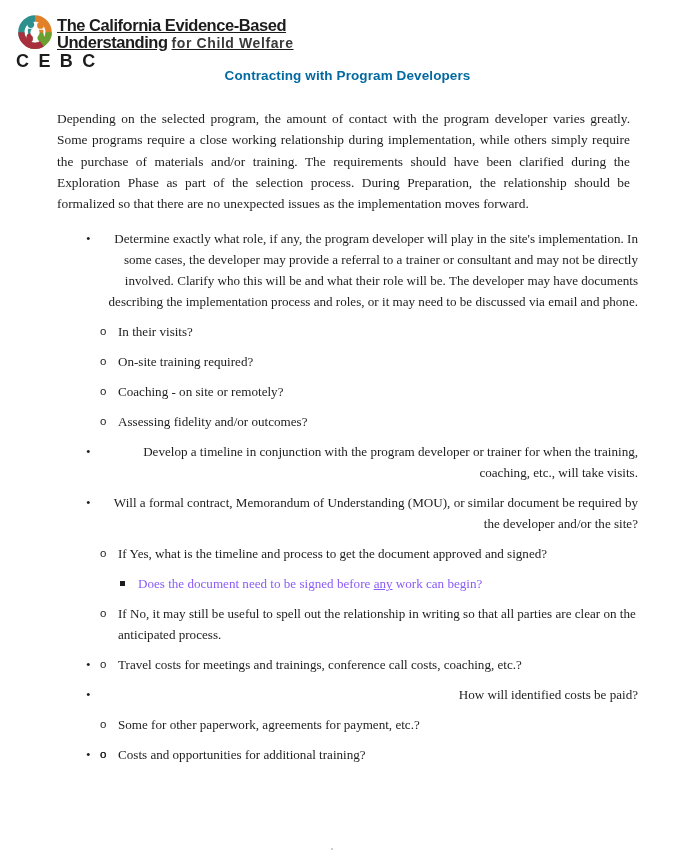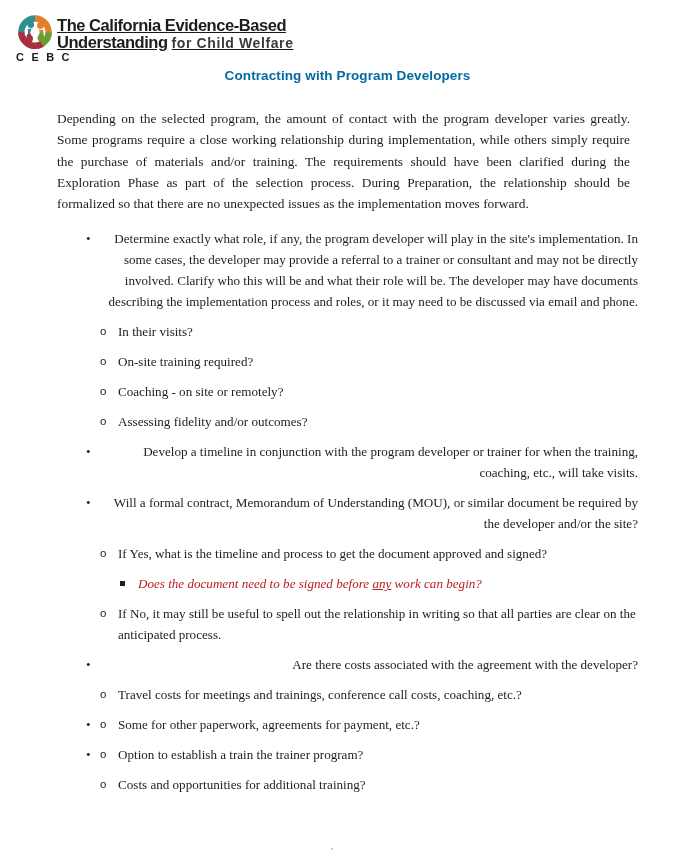--- a/index.html
+++ b/index.html
@@ -57,21 +57,21 @@
     letter-spacing: 0.6px;
     color: #3a3a3a;
     margin-left: 4px;
   }
   .logo-acronym {
     position: absolute;
     left: 6px;
     top: 43px;
     font-family: "Liberation Sans", sans-serif;
     font-weight: bold;
-    font-size: 11px;
+    font-size: 18px;
     letter-spacing: 2.2px;
     color: #1c1c1c;
   }
 
   
   .doc-title {
     position: absolute;
     left: 0;
     top: 68px;
     width: 695px;
@@ -150,22 +150,21 @@
     list-style: none;
     margin: 9px 0 2px 0;
     padding: 0;
   }
   ul.lvl3 > li.b3 {
     position: relative;
     padding-left: 20px;
     margin-bottom: 9px;
     font-size: 13.1px;
     line-height: 21px;
-    color: #b91c1c;
-    font-style: italic;
+    color: #8b5cf6;
   }
   ul.lvl3 > li.b3 > .bullet-square {
     position: absolute;
     left: 2px;
     top: 8px;
     width: 5px;
     height: 5px;
     background: #1d1d1d;
     display: block;
   }
@@ -279,45 +278,44 @@
         </li>
         <li class="b2">
           <span class="bullet-circle">o</span>
           <span>If No, it may still be useful to spell out the relationship in writing so that all parties are clear on the anticipated process.</span>
         </li>
       </ul>
     </li>
 
     <li class="b1">
       <span class="bullet-dot">•</span>
-      <span class="btext">Are there costs associated with the agreement with the developer?</span>
       <ul class="lvl2">
         <li class="b2">
           <span class="bullet-circle">o</span>
           <span>Travel costs for meetings and trainings, conference call costs, coaching, etc.?</span>
         </li>
       </ul>
     </li>
 
     <li class="b1">
       <span class="bullet-dot">•</span>
+      <span class="btext">How will identified costs be paid?</span>
       <ul class="lvl2">
         <li class="b2">
           <span class="bullet-circle">o</span>
           <span>Some for other paperwork, agreements for payment, etc.?</span>
         </li>
       </ul>
     </li>
 
     <li class="b1">
       <span class="bullet-dot">•</span>
       <ul class="lvl2">
         <li class="b2">
           <span class="bullet-circle">o</span>
-          <span>Option to establish a train the trainer program?</span>
         </li>
         <li class="b2">
           <span class="bullet-circle">o</span>
           <span>Costs and opportunities for additional training?</span>
         </li>
       </ul>
     </li>
 
   </ul>
 </div>

